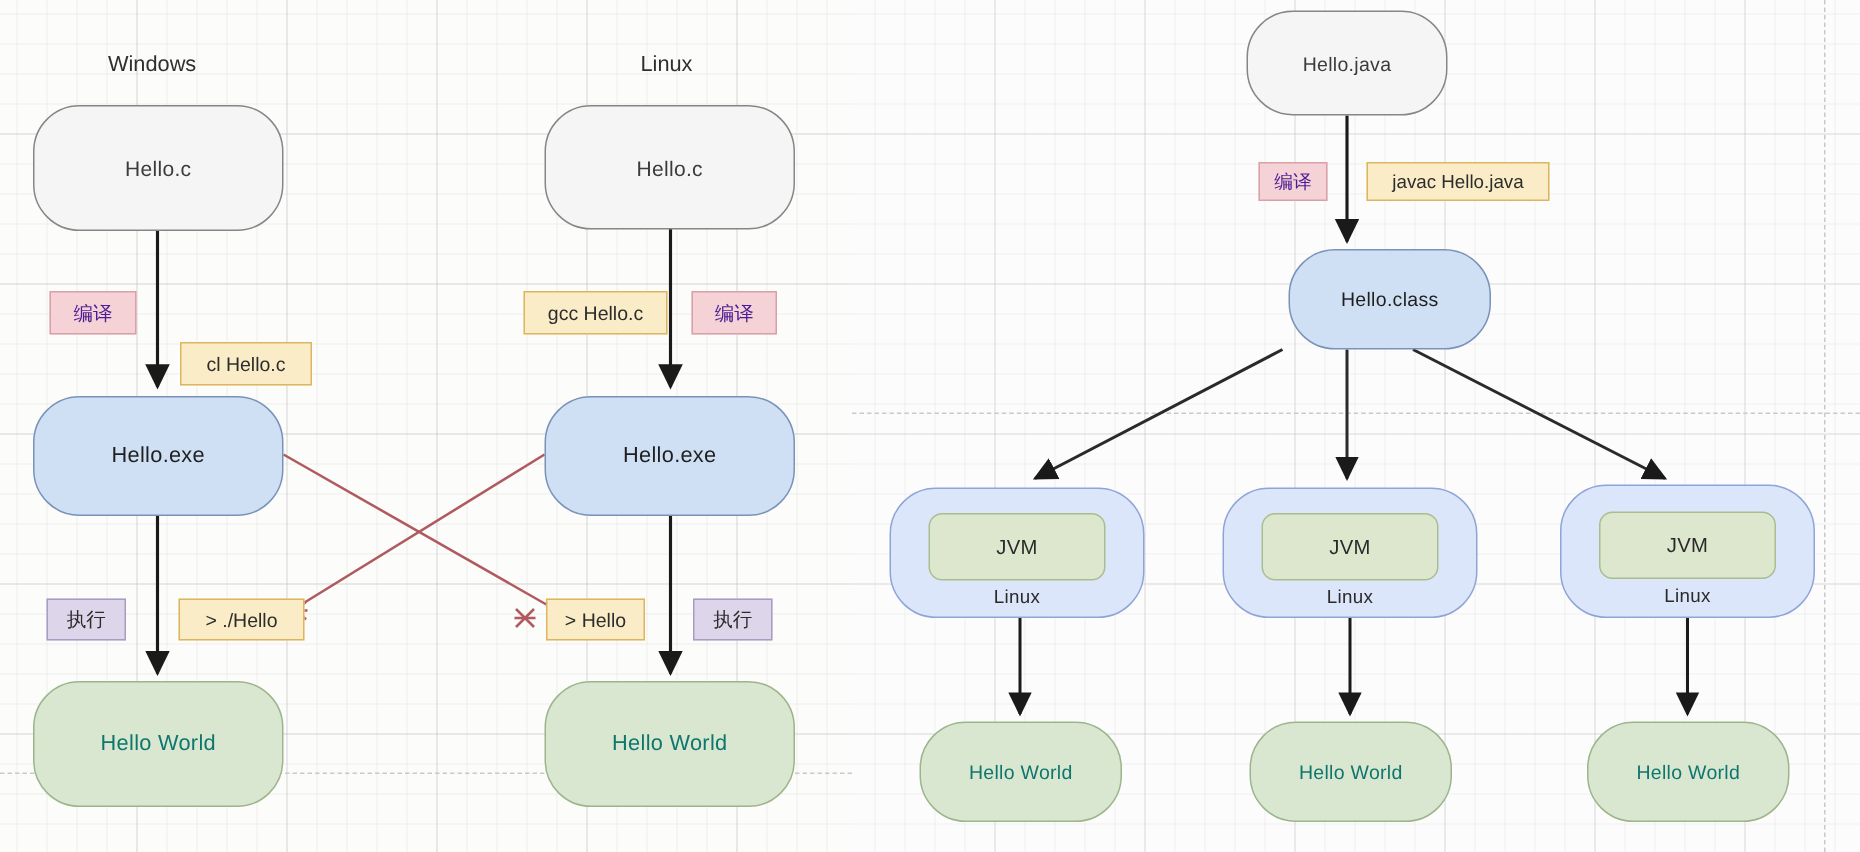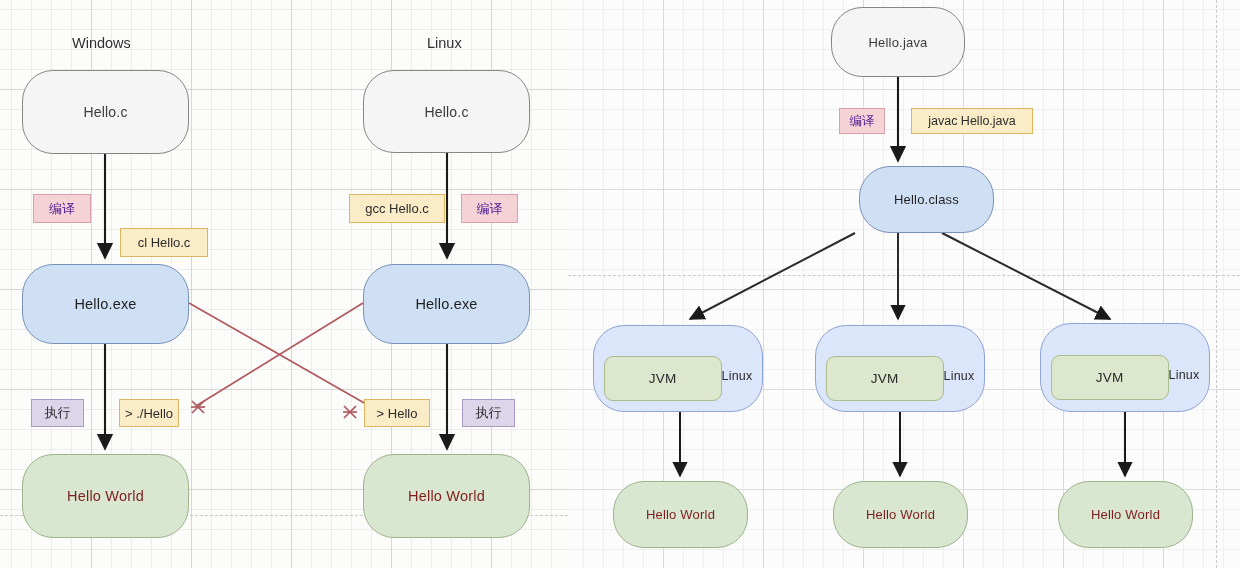--- a/index.html
+++ b/index.html
@@ -43,25 +43,25 @@
   svg.edges{position:absolute;left:0;top:0;width:1240px;height:568px;overflow:visible;}
 
   
   .node{
     position:absolute;box-sizing:border-box;
     display:flex;align-items:center;justify-content:center;
     color:#222;letter-spacing:.2px;border-radius:31px;
   }
   .node-file{background:#f5f5f5;border:1.6px solid #868686;font-size:14px;color:#3b3b3b;}
   .node-bin {background:#cfe0f5;border:1.3px solid #7a92b8;font-size:14.5px;color:#1f1f1f;}
-  .node-out {background:#d9e7d1;border:1.3px solid #9cb58c;font-size:14.5px;color:#7f1d1d;}
+  .node-out {background:#d9e7d1;border:1.3px solid #9cb58c;font-size:14.5px;color:#0f766e;}
   .node-vm  {background:#dce6fb;border:1.3px solid #8fa4d6;}
   .node-jvm {background:#dde7cd;border:1.4px solid #a9bd8e;border-radius:9px;font-size:13.5px;color:#2a2a2a;}
 
-  .vm-wrap{position:absolute;box-sizing:border-box;display:flex;flex-direction:row;align-items:center;text-align:right;}
+  .vm-wrap{position:absolute;box-sizing:border-box;display:flex;flex-direction:column;align-items:center;text-align:right;}
   .vm-os{font-size:12.5px;color:#2a2a2a;margin-top:5px;}
 
   
   .heading{position:absolute;font-size:14.5px;color:#2f2f2f;margin-top:14px;}
 
   
   .chip{
     position:absolute;box-sizing:border-box;
     display:flex;align-items:center;justify-content:center;
     font-size:13px;white-space:nowrap;padding:2px 8px;
@@ -126,21 +126,21 @@
   </svg>
 
   <div class="heading" style="left:72px;top:21px;">Windows</div>
   <div class="heading" style="left:427px;top:21px;">Linux</div>
 
   <div class="node node-file" style="left:22px;top:70px;width:167px;height:84px;">Hello.c</div>
   <div class="chip chip-red" style="left:33px;top:194px;width:58px;height:29px;">编译</div>
   <div class="chip chip-yellow" style="left:120px;top:194px;width:88px;height:29px;margin-top:34px;">cl Hello.c</div>
   <div class="node node-bin" style="left:22px;top:264px;width:167px;height:80px;">Hello.exe</div>
   <div class="chip chip-purple" style="left:31px;top:399px;width:53px;height:28px;">执行</div>
-  <div class="chip chip-yellow" style="left:119px;top:399px;width:60px;height:28px;">&gt; ./Hello</div>
+  <div class="chip chip-yellow" style="left:119px;top:399px;width:84px;height:28px;">&gt; ./Hello</div>
   <div class="node node-out" style="left:22px;top:454px;width:167px;height:84px;">Hello World</div>
 
   <div class="node node-file" style="left:363px;top:70px;width:167px;height:83px;">Hello.c</div>
   <div class="chip chip-yellow" style="left:349px;top:194px;width:96px;height:29px;">gcc Hello.c</div>
   <div class="chip chip-red" style="left:461px;top:194px;width:57px;height:29px;">编译</div>
   <div class="node node-bin" style="left:363px;top:264px;width:167px;height:80px;">Hello.exe</div>
   <div class="chip chip-yellow" style="left:364px;top:399px;width:66px;height:28px;">&gt; Hello</div>
   <div class="chip chip-purple" style="left:462px;top:399px;width:53px;height:28px;">执行</div>
   <div class="node node-out" style="left:363px;top:454px;width:167px;height:84px;">Hello World</div>
 

